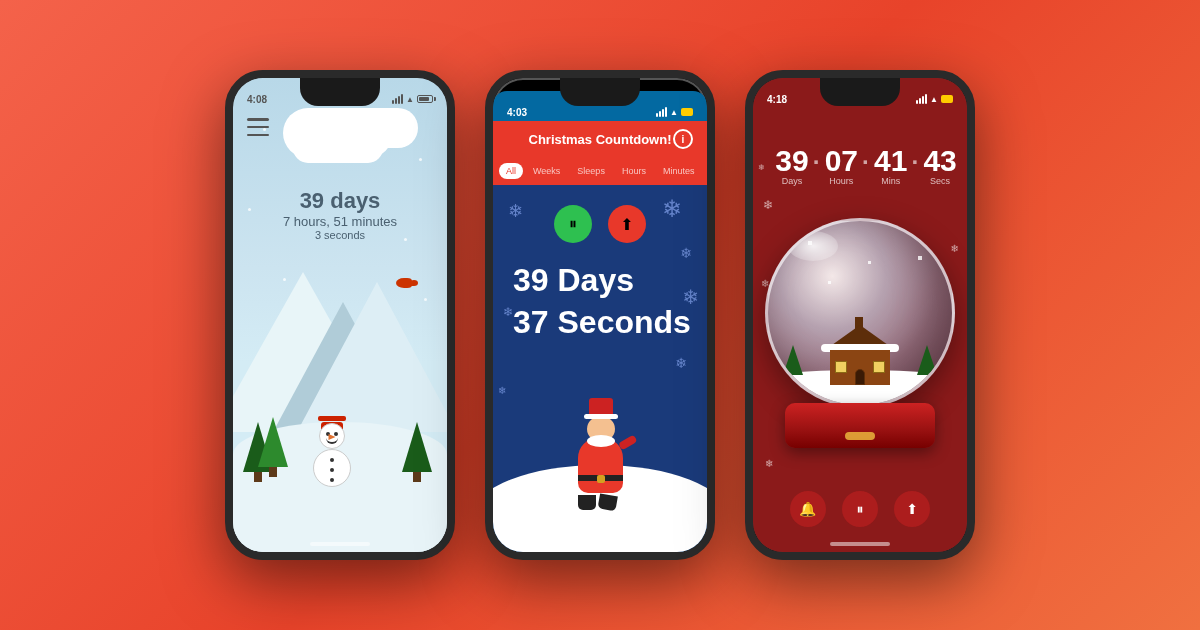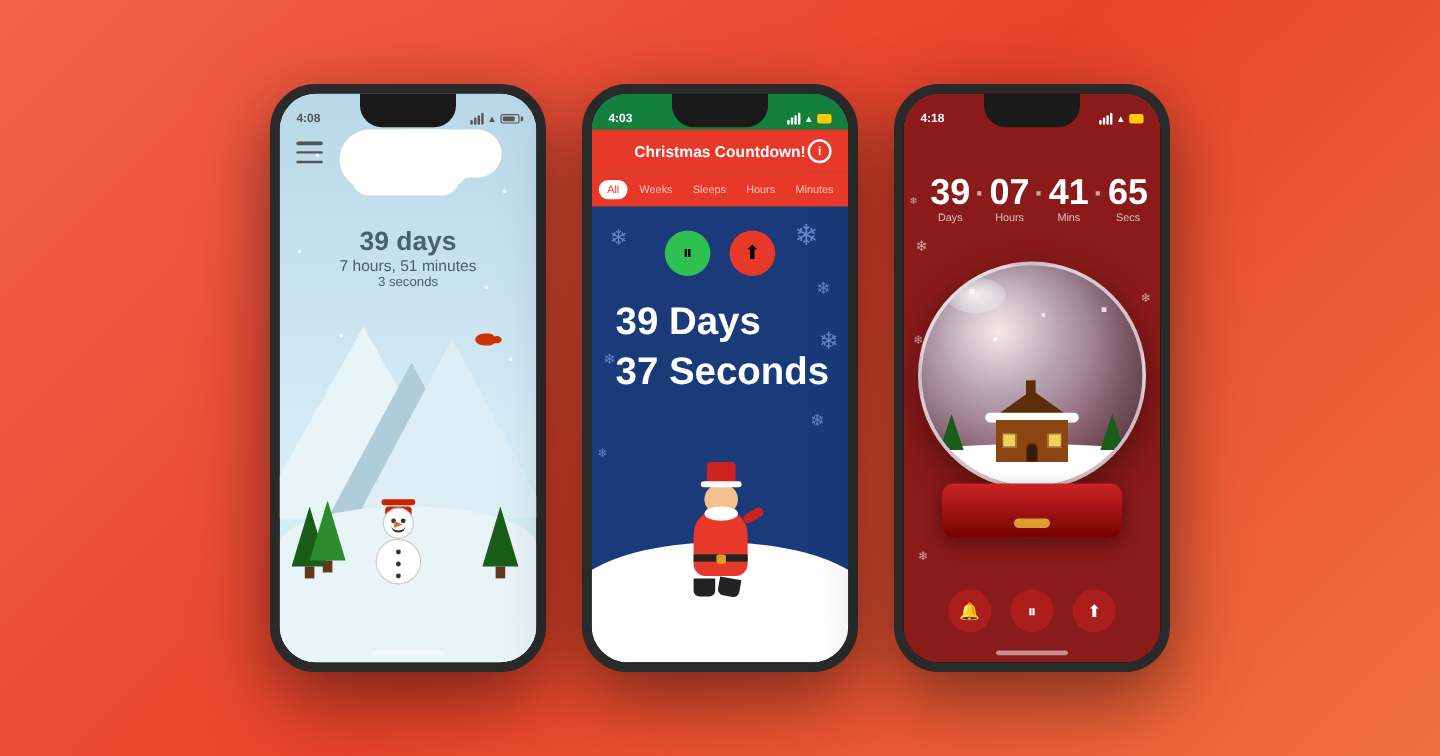--- a/index.html
+++ b/index.html
@@ -35,21 +35,21 @@
       width: 80px; height: 28px;
       background: #1a1a1a;
       border-radius: 0 0 18px 18px;
       z-index: 100;
     }
     .phone-screen {
       width: 100%;
       height: 100%;
       overflow: hidden;
       position: relative;
-      border-radius: 30px;
+      border-radius: 14px;
     }
 
     
     .status-bar {
       position: absolute;
       top: 0; left: 0; right: 0;
       height: 34px;
       display: flex;
       align-items: center;
       justify-content: space-between;
@@ -224,25 +224,26 @@
       position: absolute;
       top: 200px; right: 35px;
       width: 16px; height: 10px;
       background: #cc3300;
       border-radius: 50% 30% 30% 50%;
     }
     .bird::before { content:''; position:absolute; right:-6px; top:2px; width:8px; height:6px; background:#cc3300; border-radius:50% 50% 50% 0; }
 
     
     .phone2-screen {
-      background: #15803d;
+      background: #0369a1;
       width: 100%;
       height: 100%;
       position: relative;
       overflow: hidden;
+      margin-top: 13px;
     }
     .phone2-screen .status-bar { color: white; }
 
     .app-header {
       position: absolute;
       top: 30px; left: 0; right: 0;
       height: 36px;
       background: #e8382a;
       display: flex;
       align-items: center;
@@ -694,21 +695,21 @@
         <div class="p3-number">07</div>
         <div class="p3-label">Hours</div>
       </div>
       <div class="p3-separator">·</div>
       <div class="p3-unit">
         <div class="p3-number">41</div>
         <div class="p3-label">Mins</div>
       </div>
       <div class="p3-separator">·</div>
       <div class="p3-unit">
-        <div class="p3-number">65</div>
+        <div class="p3-number">43</div>
         <div class="p3-label">Secs</div>
       </div>
     </div>
 
     <span class="p3-snowflake" style="top:120px;left:10px;">❄</span>
     <span class="p3-snowflake" style="top:85px;left:5px;font-size:8px;">❄</span>
     <span class="p3-snowflake" style="top:200px;left:8px;font-size:10px;">❄</span>
     <span class="p3-snowflake" style="top:165px;right:8px;font-size:10px;">❄</span>
     <span class="p3-snowflake" style="top:380px;left:12px;font-size:10px;">❄</span>
 

